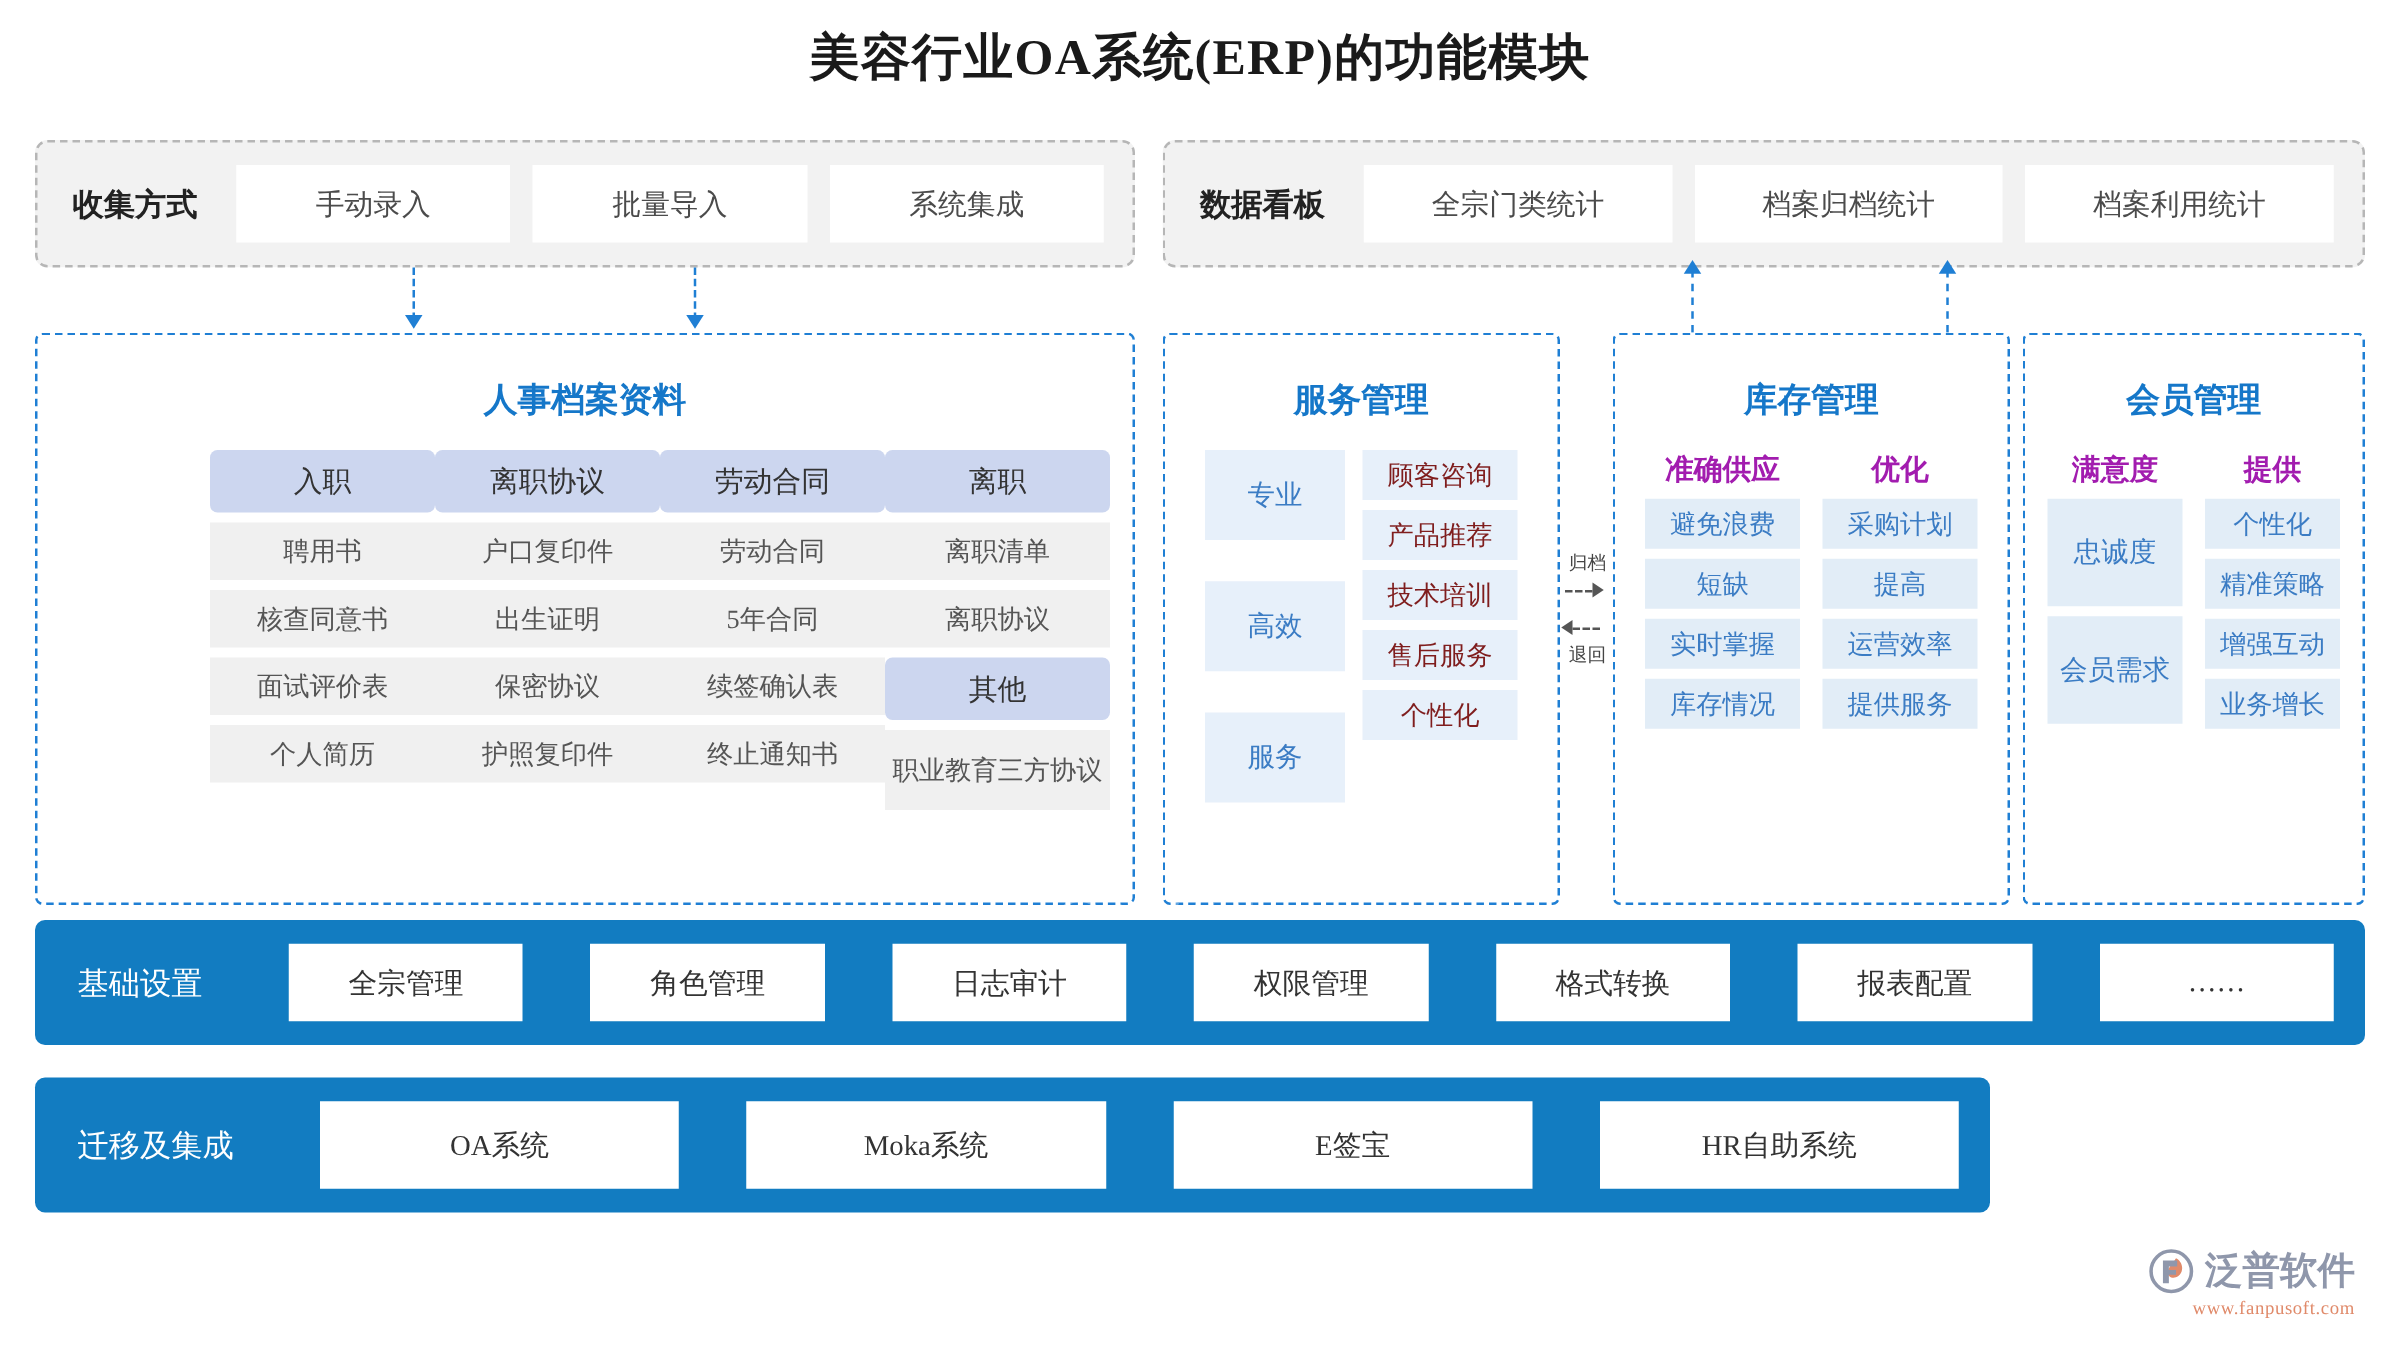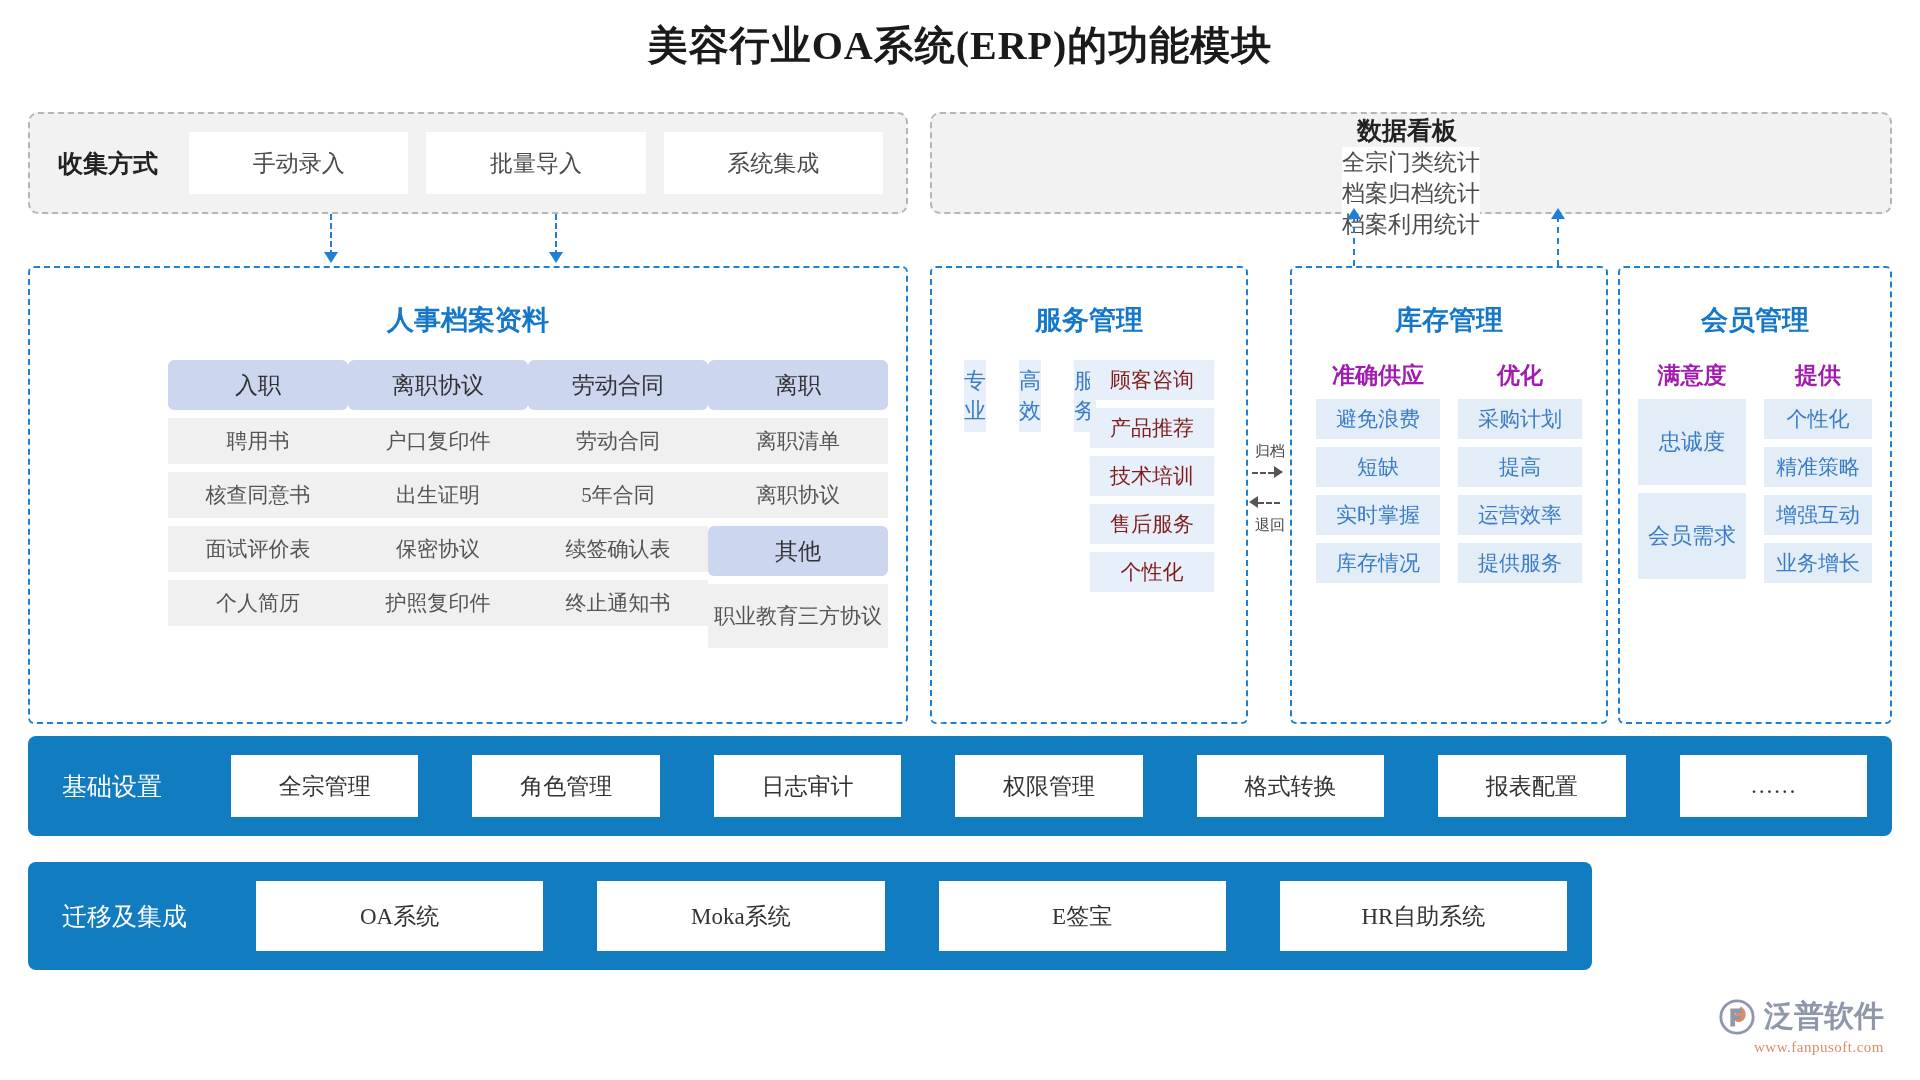--- a/index.html
+++ b/index.html
@@ -37,21 +37,21 @@
     background: #ffffff;
     flex: 1;
     margin: 0 9px;
     height: 62px;
     display: flex; align-items: center; justify-content: center;
     font-size: 23px; color: #4b4b4b;
     white-space: nowrap;
   }
 
   #collect-band { left: 28px; top: 112px; width: 880px; height: 102px; }
-  #dashboard-band { left: 930px; top: 112px; width: 962px; height: 102px; flex-direction: column; }
+  #dashboard-band { left: 930px; top: 112px; width: 962px; height: 102px; }
 
   
   .mod {
     position: absolute;
     border: 2px dashed #1f7fd4;
     border-radius: 6px;
     background: #ffffff;
   }
   .mod-title {
     text-align: center;
@@ -74,21 +74,21 @@
   }
   .hr-item {
     background: #f0f0f0;
     height: 46px; display: flex; align-items: center; justify-content: center;
     font-size: 21px; color: #555; text-align: center; line-height: 1.15;
   }
   .hr-item.two-line { height: 64px; }
 
   
   .svc-cols { display: flex; justify-content: center; gap: 14px; padding: 0 20px; }
-  .svc-left { width: 112px; display: flex; flex-direction: row; gap: 33px; }
+  .svc-left { width: 112px; display: flex; flex-direction: column; gap: 33px; }
   .svc-right { width: 124px; display: flex; flex-direction: column; gap: 8px; }
   .svc-big {
     background: #e7f0fa;
     height: 72px; display: flex; align-items: center; justify-content: center;
     font-size: 22px; color: #3b7cc4;
   }
   .svc-small {
     background: #e7f0fa;
     height: 40px; display: flex; align-items: center; justify-content: center;
     font-size: 21px; color: #7f1d1d;

